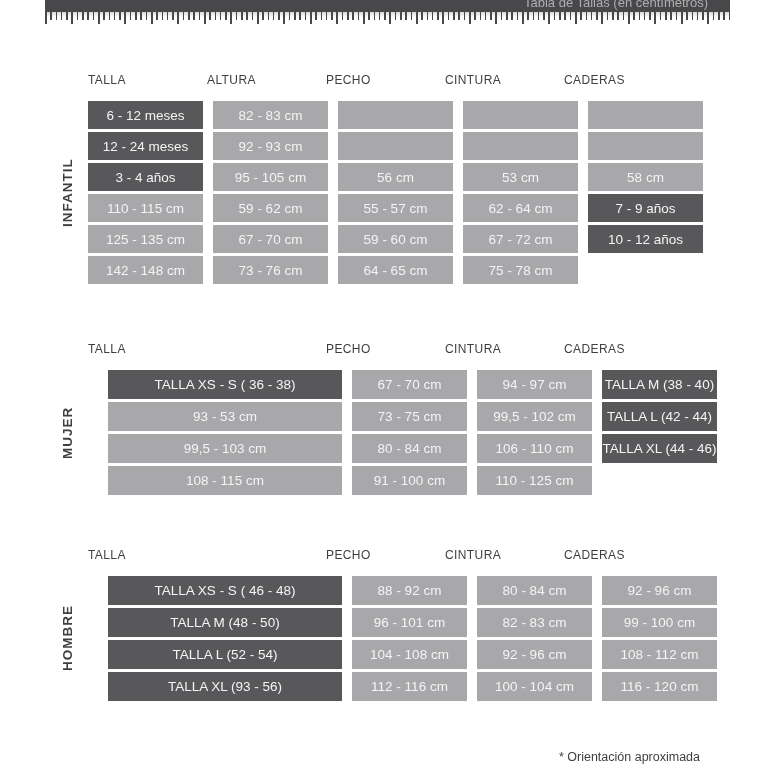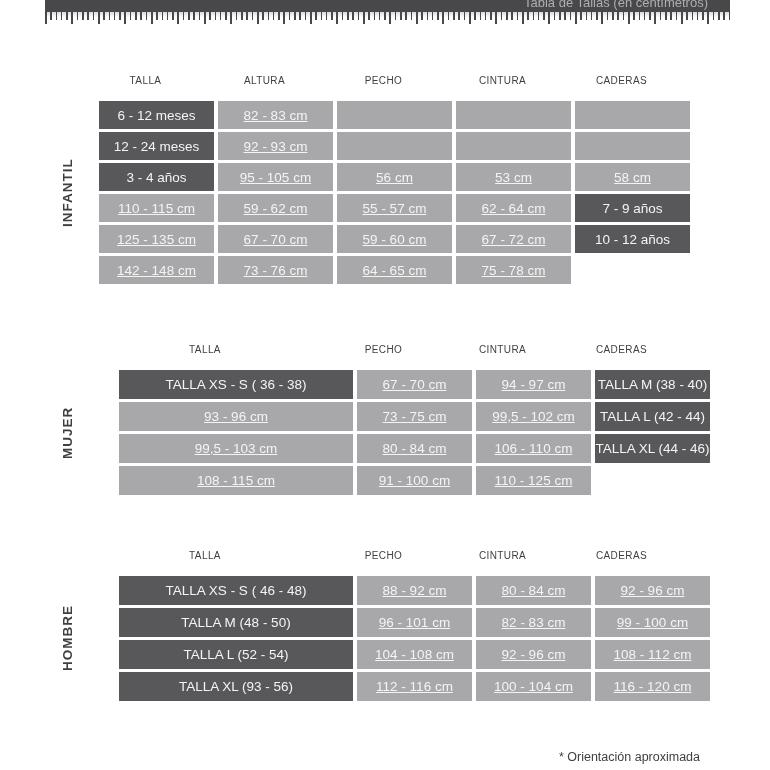--- a/index.html
+++ b/index.html
@@ -26,37 +26,37 @@
       linear-gradient(#d9d9da, rgba(255,255,255,0) 90%) 0 0 / 100% 6px no-repeat;
   }
 
   
   .section { position:absolute; left:88px; }
   .s0 { top:73px; }
   .s1 { top:342px; }
   .s2 { top:548px; }
 
   .thead { display:grid; column-gap:4px; margin-bottom:13px; }
-  .tgrid { display:grid; gap:3px 4px;margin-left:11px; }
+  .tgrid { display:grid; gap:3px 10px; }
   .s0 .thead, .s0 .tgrid { grid-template-columns:repeat(5, 115px); }
   .s1 .thead, .s1 .tgrid,
   .s2 .thead, .s2 .tgrid { grid-template-columns:234px 115px 115px 115px; }
   .s0 .tgrid { grid-auto-rows:28px; }
   .s1 .tgrid, .s2 .tgrid { grid-auto-rows:29px;padding-left:20px; }
 
   .hcell {
-    text-align:center; font-size:10px; letter-spacing:.4px;
+    font-size:12px; letter-spacing:.4px;
     color:var(--header-text,#3f3f41); height:15px; line-height:15px;
   }
   .cell {
     display:flex; align-items:center; justify-content:center;
     font-size:13.5px; color:var(--cell-text,#f4f4f4); white-space:nowrap;
   }
   .cell.dark  { background:var(--cell-dark,#58585a); }
-  .cell.light { background:var(--cell-light,#a8a8ab);text-decoration:underline; }
+  .cell.light { background:var(--cell-light,#a8a8ab); }
 
   .vlabel {
     position:absolute; left:-32px; width:22px;
     display:flex; align-items:center; justify-content:center;
     writing-mode:vertical-rl; transform:rotate(180deg);
     font-weight:bold; font-size:13.5px; letter-spacing:1px;
     color:var(--header-text,#3f3f41);
   }
   .s0 .vlabel { top:28px; height:183px; }
   .s1 .vlabel, .s2 .vlabel { top:28px; height:125px; }
@@ -125,21 +125,21 @@
         <div class="hcell">TALLA</div>
         <div class="hcell">PECHO</div>
         <div class="hcell">CINTURA</div>
         <div class="hcell">CADERAS</div>
       </div>
     <div class="tgrid">
         <div class="cell dark">TALLA XS - S ( 36 - 38)</div>
         <div class="cell light">67 - 70 cm</div>
         <div class="cell light">94 - 97 cm</div>
         <div class="cell dark">TALLA M (38 - 40)</div>
-        <div class="cell light">93 - 96 cm</div>
+        <div class="cell light">93 - 53 cm</div>
         <div class="cell light">73 - 75 cm</div>
         <div class="cell light">99,5 - 102 cm</div>
         <div class="cell dark">TALLA L (42 - 44)</div>
         <div class="cell light">99,5 - 103 cm</div>
         <div class="cell light">80 - 84 cm</div>
         <div class="cell light">106 - 110 cm</div>
         <div class="cell dark">TALLA XL (44 - 46)</div>
         <div class="cell light">108 - 115 cm</div>
         <div class="cell light">91 - 100 cm</div>
         <div class="cell light">110 - 125 cm</div>

